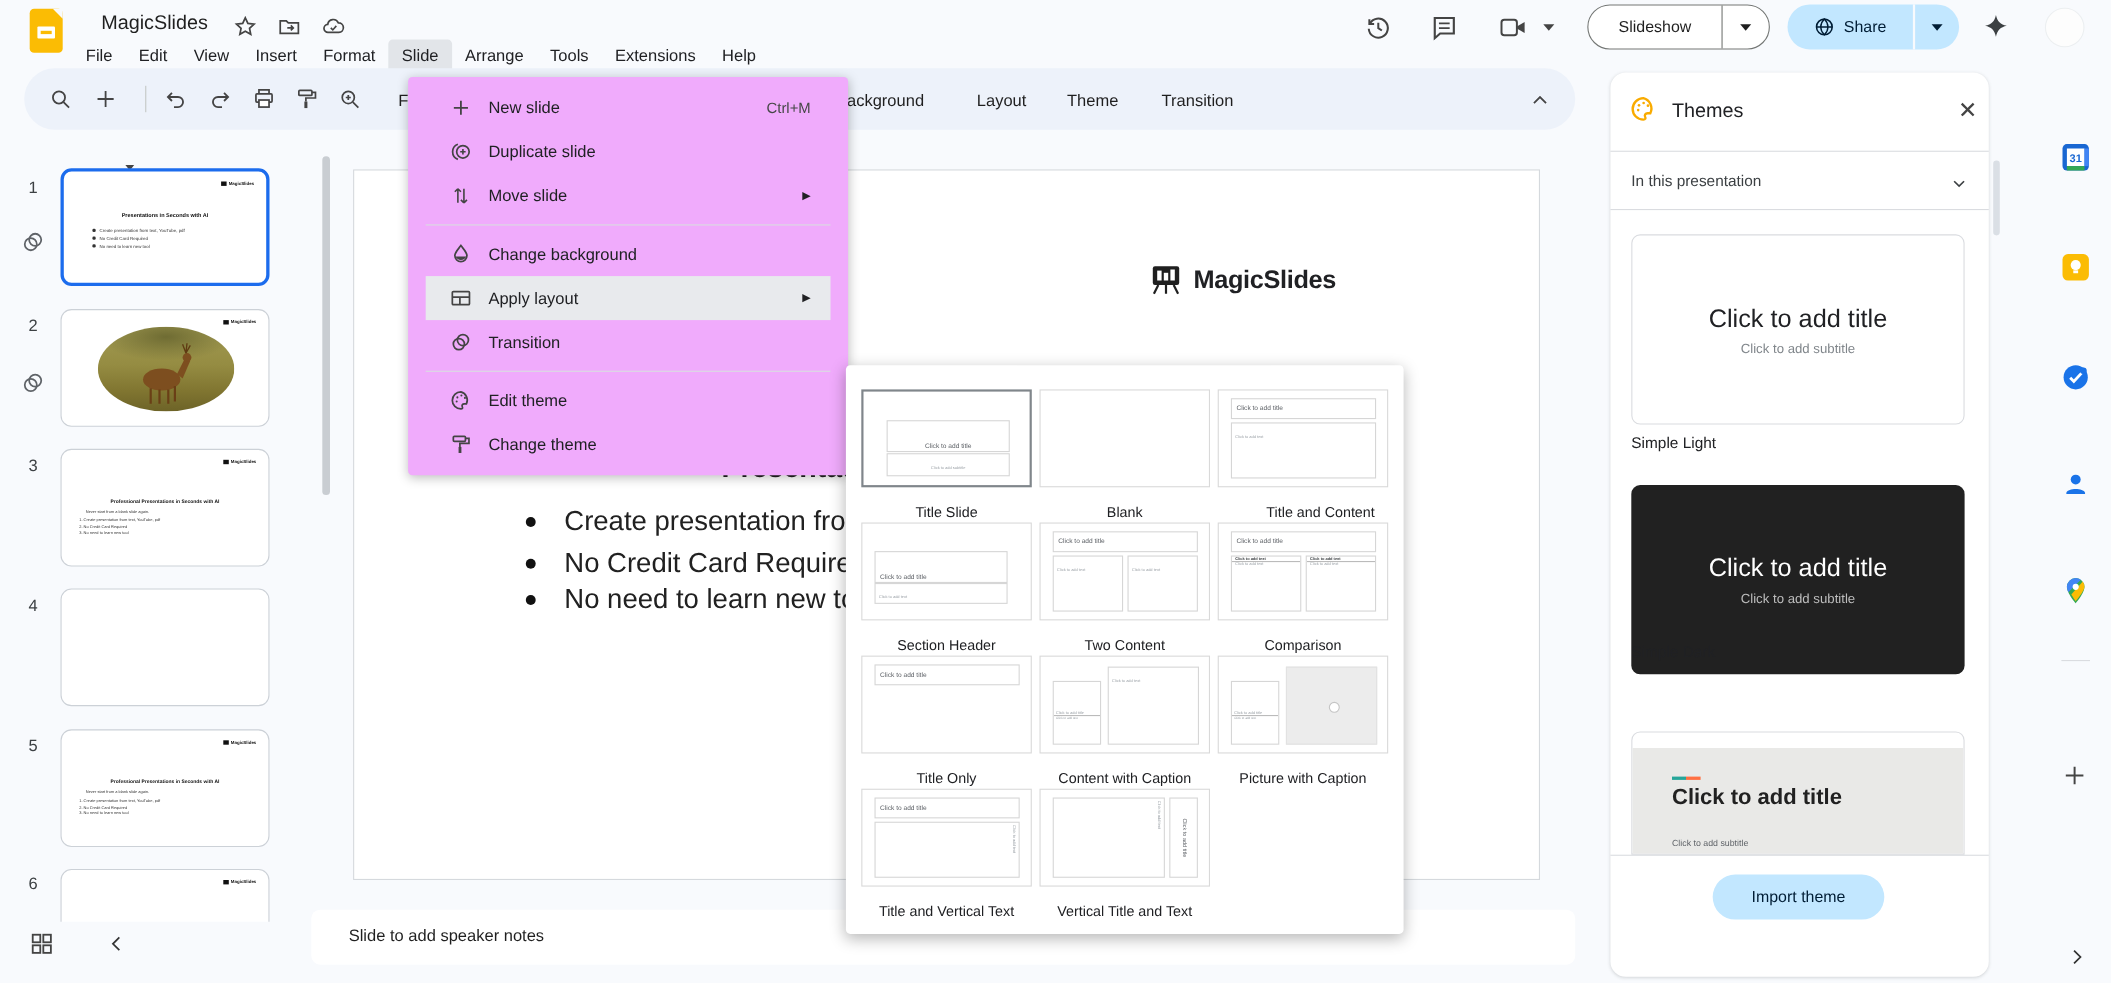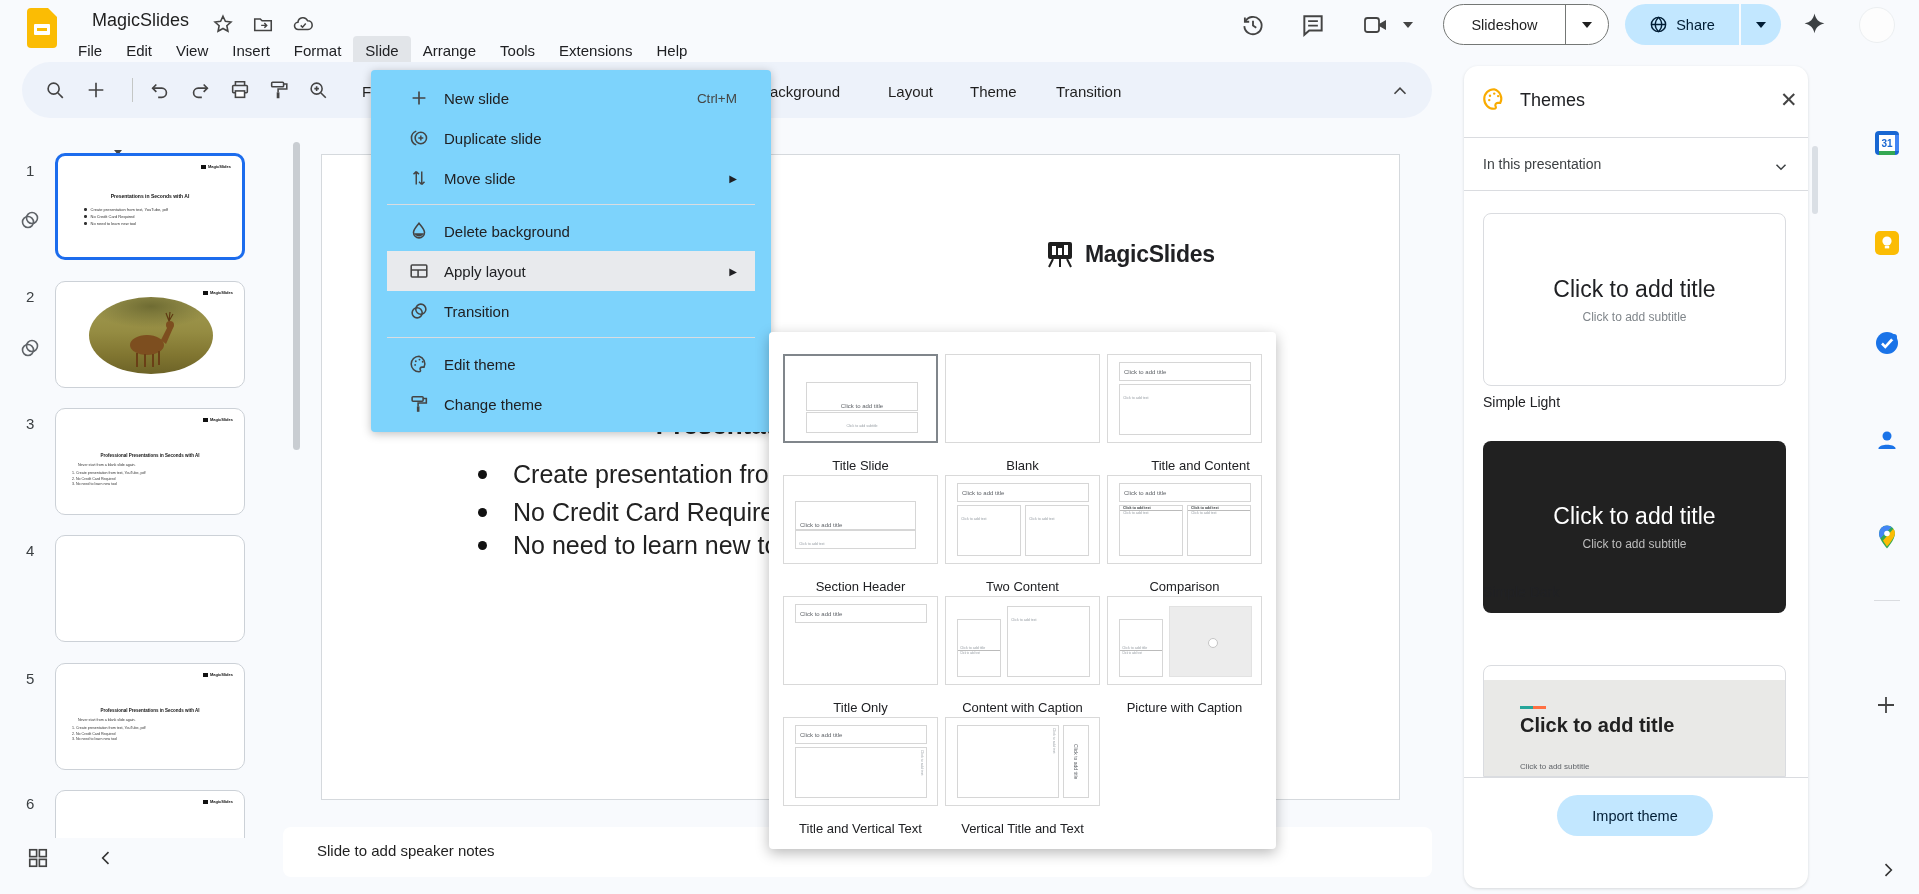--- a/index.html
+++ b/index.html
@@ -47,21 +47,21 @@
   .cv-logo{position:absolute;left:1045px;top:240px;display:flex;align-items:center;gap:10px;}
   .cv-logo .txt{font-size:23px;font-weight:bold;color:#202124;letter-spacing:-.3px;}
   .cv-title{position:absolute;left:321px;top:410px;width:1079px;text-align:center;font-size:26px;font-weight:bold;color:#212121;}
   .cbullet{position:absolute;display:flex;align-items:center;gap:26px;font-size:25px;color:#212121;}
   .cdot{width:9px;height:9px;border-radius:50%;background:#111;flex:none;}
 
   .notesbar{position:absolute;left:283px;top:827px;width:1149px;height:50px;background:#fff;border-radius:8px;z-index:2;}
   .notesbar .ph{position:absolute;left:34px;top:15px;font-size:15px;color:#1f1f1f;}
 
   
-  .ddmenu{position:absolute;left:371px;top:70px;width:400px;background:#7dd3fc;border-radius:4px;z-index:20;
+  .ddmenu{position:absolute;left:371px;top:70px;width:400px;background:#f0abfc;border-radius:4px;z-index:20;
           box-shadow:0 2px 10px rgba(0,0,0,.25);padding:8px 16px;box-sizing:border-box;}
   .mi{height:40px;display:flex;align-items:center;padding:0 18px 0 21px;gap:14px;cursor:pointer;}
   .mi.hl{background:#e8eaed;}
   .mi .lbl{font-size:15px;color:#202124;}
   .mi .sc{margin-left:auto;font-size:13.5px;color:#454746;}
   .mi .arr{margin-left:auto;font-size:10px;color:#202124;}
   .msep{border-top:1px solid #dadce0;margin:6px 0;}
   .mic{width:22px;height:22px;flex:none;}
 
   
@@ -425,21 +425,21 @@
       <span class="arr">▶</span>
     </div>
     <div class="msep"></div>
     <div class="mi">
       <span class="mic">
           <svg viewBox="0 0 24 24" width="22" height="22">
             <path d="M12 3.5c3 4 6 6.8 6 10a6 6 0 01-12 0c0-3.2 3-6 6-10z" fill="none" stroke="#444" stroke-width="1.7"></path>
             <path d="M6.6 14.5h10.8a6 6 0 01-10.8 0z" fill="#444"></path>
           </svg>
         </span>
-      <span class="lbl">Delete background</span>
+      <span class="lbl">Change background</span>
     </div>
     <div class="mi hl">
       <span class="mic">
           <svg viewBox="0 0 24 24" width="22" height="22">
             <rect x="3.5" y="5.5" width="17" height="13" rx="1" fill="none" stroke="#444" stroke-width="1.7"></rect>
             <path d="M3.5 11h17M11 11v7.5" stroke="#444" stroke-width="1.7"></path>
           </svg>
         </span>
       <span class="lbl">Apply layout</span>
       <span class="arr">▶</span>

